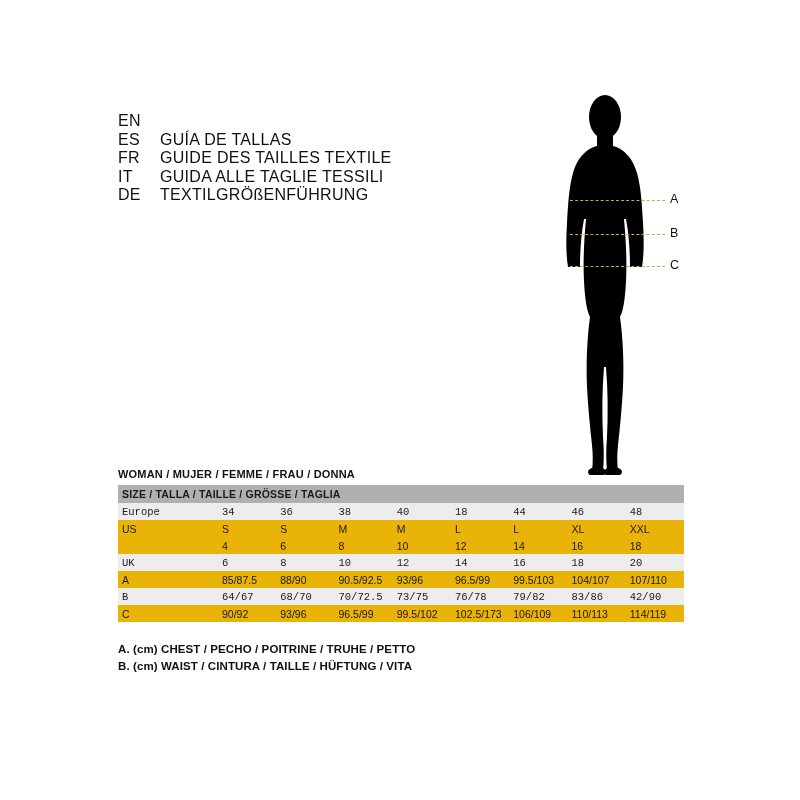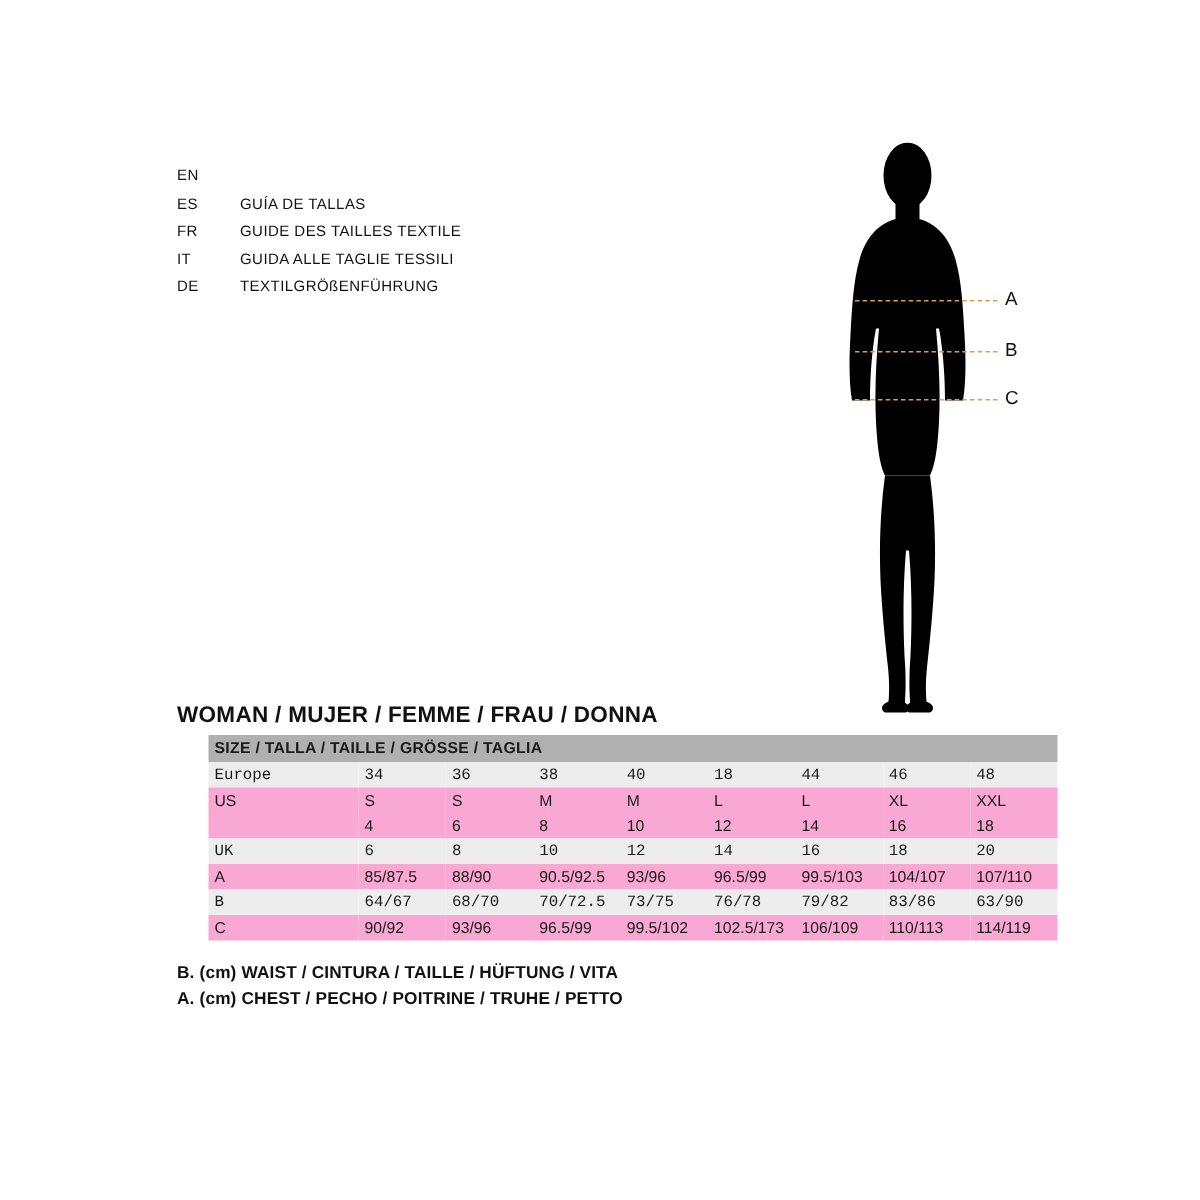--- a/index.html
+++ b/index.html
@@ -20,21 +20,21 @@
   #title-block {
     position: absolute;
     left: 118px;
     top: 112px;
     width: 320px;
   }
   .title-row {
     display: flex;
     align-items: baseline;
     height: 18.5px;
-    font-size: 10px;
+    font-size: 16px;
     letter-spacing: 0.3px;
     color: #111111;
   }
   .title-lang {
     width: 42px;
     flex: 0 0 42px;
   }
   .title-text {
     flex: 1 1 auto;
     white-space: nowrap;
@@ -66,51 +66,50 @@
   }
 
   
   #table-wrap {
     position: absolute;
     left: 118px;
     top: 468px;
     width: 566px;
   }
   #table-caption {
-    font-size: 15px;
+    font-size: 11px;
     font-weight: bold;
     color: #111111;
     letter-spacing: 0.2px;
     margin-bottom: 5px;
   }
   table {
     border-collapse: collapse;
     width: 566px;
     table-layout: fixed;
     font-size: 10.5px;
     color: #1a1a1a;
-    margin-left: 21px;
   }
   table td {
     height: 17px;
     padding: 0 0 0 4px;
     vertical-align: middle;
     white-space: nowrap;
   }
   col.c-label { width: 100px; }
   col.c-val   { width: 58.25px; }
 
   tr.head-row td {
     background: #b0b0b0;
     font-weight: bold;
     font-size: 10.5px;
     letter-spacing: 0.2px;
     height: 18px;
   }
-  tr.band-dark td { background: #f9a8d4; }
+  tr.band-dark td { background: #eab308; }
   tr.band-light td { background: #ededed; font-family: Liberation Mono, monospace; }
 
   
   #legend {
     position: absolute;
     left: 118px;
     top: 641px;
     width: 520px;
   }
   .legend-row {
@@ -285,34 +284,34 @@
 
       <tr class="band-light">
         <td>B</td>
         <td>64/67</td>
         <td>68/70</td>
         <td>70/72.5</td>
         <td>73/75</td>
         <td>76/78</td>
         <td>79/82</td>
         <td>83/86</td>
-        <td>63/90</td>
+        <td>42/90</td>
       </tr>
 
       <tr class="band-dark">
         <td>C</td>
         <td>90/92</td>
         <td>93/96</td>
         <td>96.5/99</td>
         <td>99.5/102</td>
         <td>102.5/173</td>
         <td>106/109</td>
         <td>110/113</td>
         <td>114/119</td>
       </tr>
     </tbody>
   </table>
 </div>
 
 <div id="legend">
+  <div class="legend-row">A. (cm) CHEST / PECHO / POITRINE / TRUHE / PETTO</div>
   <div class="legend-row">B. (cm) WAIST / CINTURA / TAILLE / HÜFTUNG / VITA</div>
-  <div class="legend-row">A. (cm) CHEST / PECHO / POITRINE / TRUHE / PETTO</div>
 </div>
 
 </body></html>

